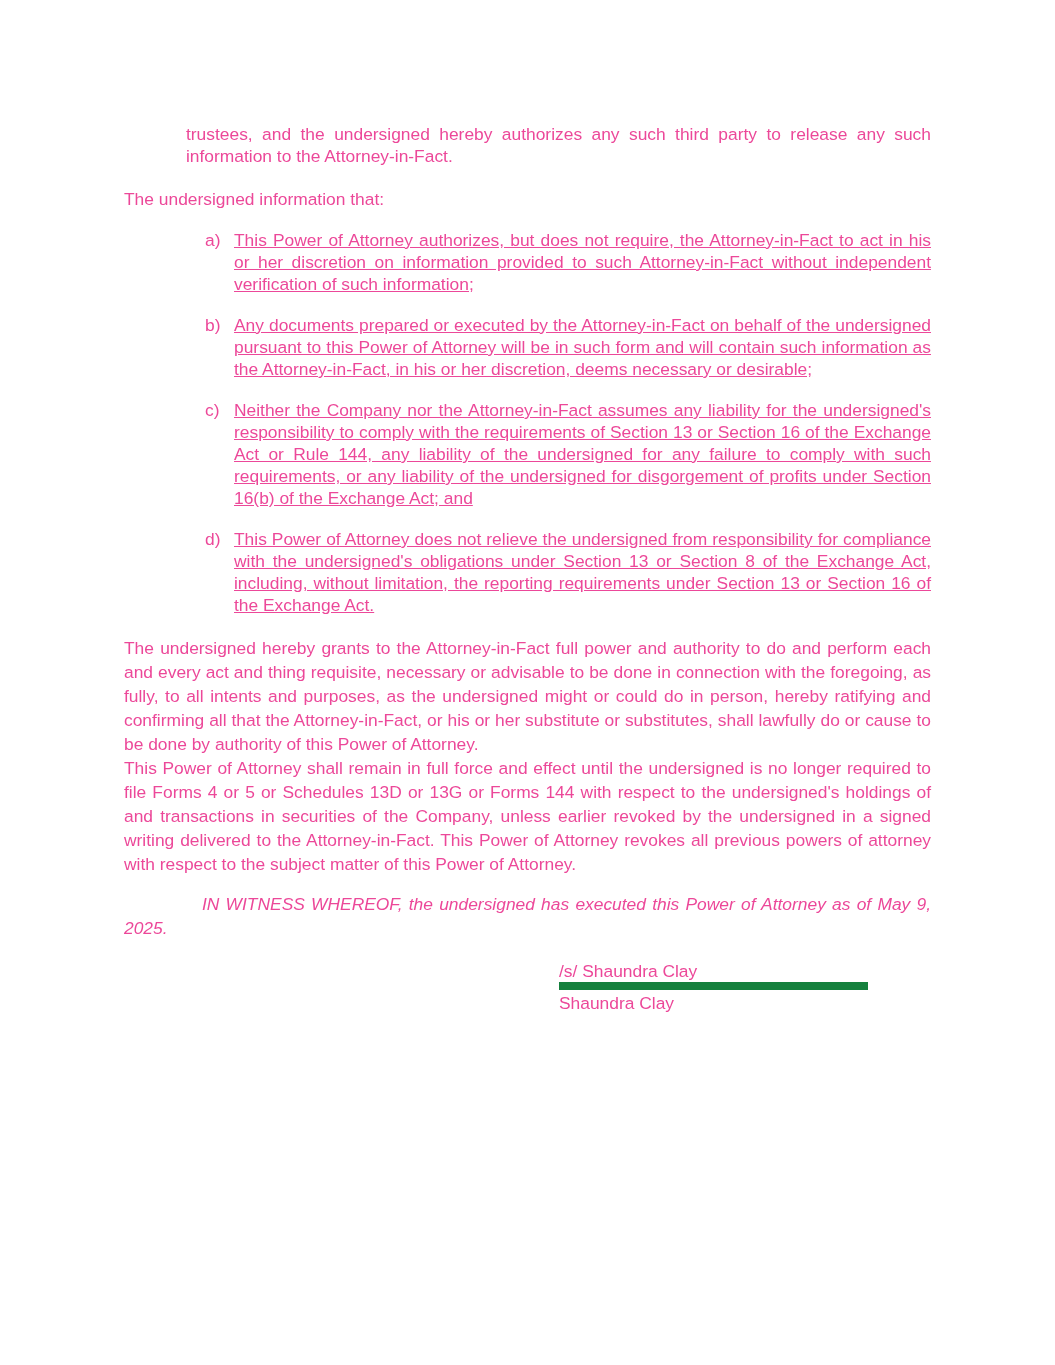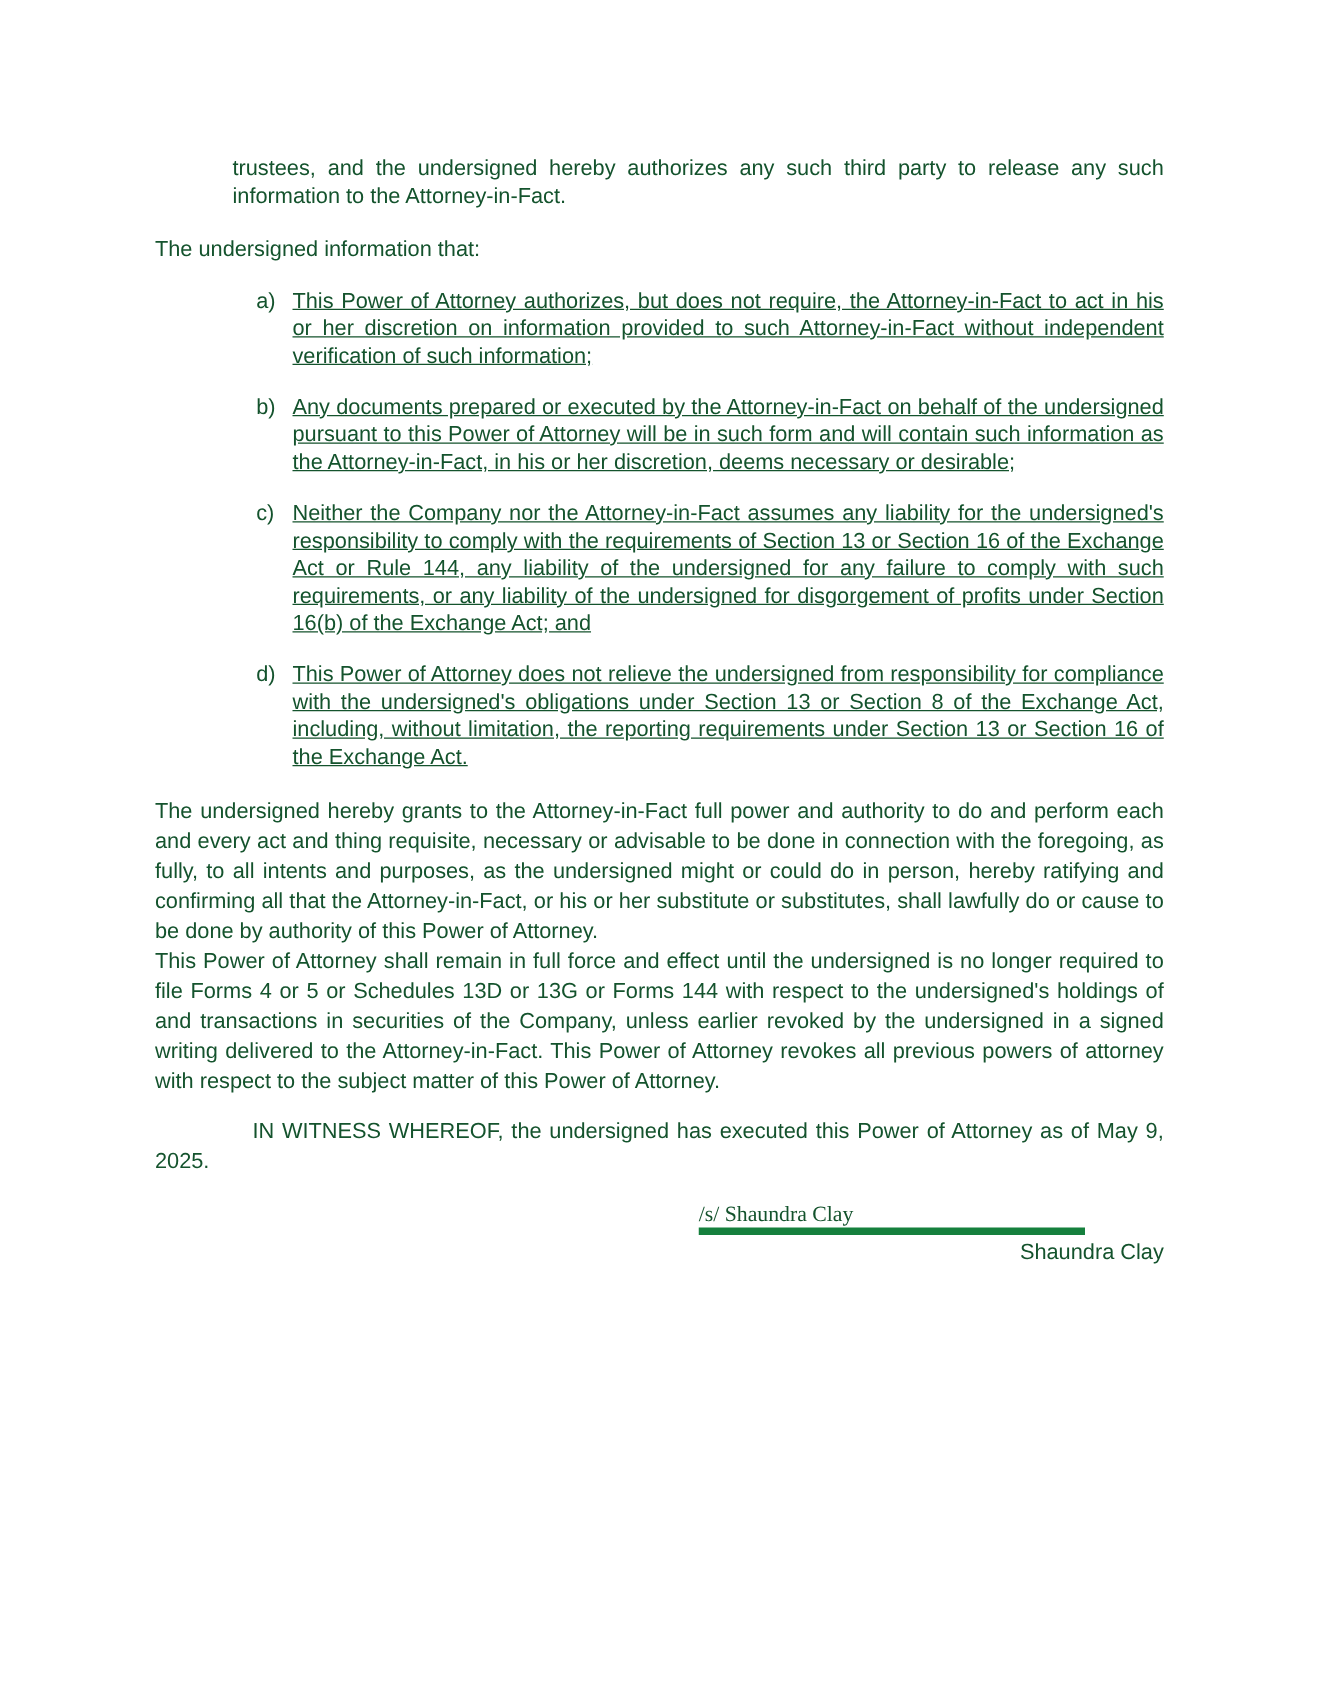--- a/index.html
+++ b/index.html
@@ -4,21 +4,21 @@
 <style>
   * { margin: 0; padding: 0; box-sizing: border-box; }
   html, body { background: #ffffff; }
   .page {
     position: relative;
     width: 1055px;
     height: 1365px;
     background: #ffffff;
     font-family: "Liberation Sans", sans-serif;
     font-size: 17.4px;
-    color: #14532d;
+    color: #ec4899;
     overflow: hidden;
   }
   .content {
     padding: 123px 124px 0 124px;
   }
   .cont-para {
     margin-left: 62px;
     line-height: 22px;
     text-align: justify;
   }
@@ -41,34 +41,32 @@
     flex: 1 1 auto;
     text-align: justify;
     text-decoration: underline;
   }
   .body-para {
     line-height: 24px;
     text-align: justify;
   }
   .grant-para { margin-top: 20px; }
   .duration-para { }
-  .witness-para { margin-top: 16px; text-indent: 78px; }
+  .witness-para { margin-top: 16px; text-indent: 78px; font-style: italic; }
   .signature-block {
     margin-top: 20px;
     margin-left: 435px;
     line-height: 22px;
   }
   .sig-line {
     width: 309px;
-    border-bottom: 6px solid #15803d;
-    font-family: Liberation Serif, serif;
+    border-bottom: 8px solid #15803d;
   }
   .sig-name {
     margin-top: 2px;
-    text-align: right;
   }
 </style>
 </head>
 <body>
 
 <div class="page">
   <div class="content">
 
     <p class="cont-para">trustees, and the undersigned hereby authorizes any such third party to release any such information to the Attorney-in-Fact.</p>
 

